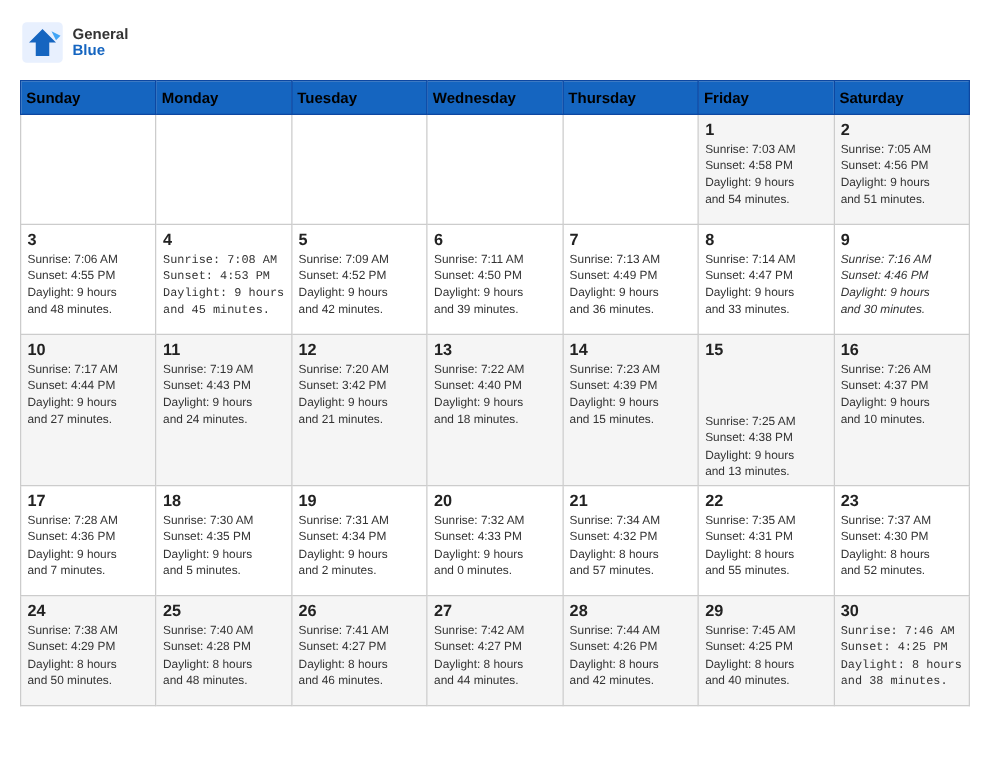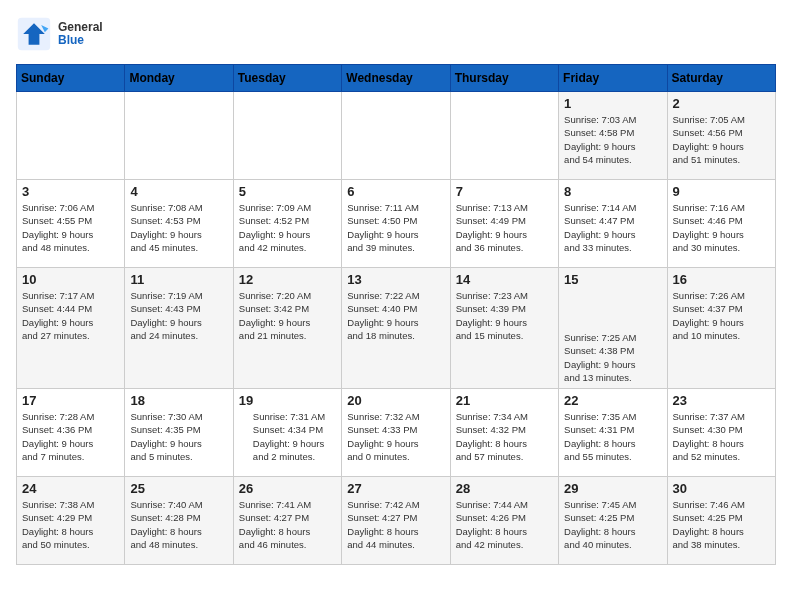--- a/index.html
+++ b/index.html
@@ -141,21 +141,21 @@
       <tr>
         <td>
           <div class="day-number">3</div>
           <div class="day-info" style="white-space: pre-line;">Sunrise: 7:06 AM
 Sunset: 4:55 PM
 Daylight: 9 hours
 and 48 minutes.</div>
         </td>
         <td>
           <div class="day-number">4</div>
-          <div class="day-info" style="white-space: pre-line;">Sunrise: 7:08 AM
+          <div class="day-info" style="white-space: pre-line; font-family: Liberation Mono, monospace;">Sunrise: 7:08 AM
 Sunset: 4:53 PM
 Daylight: 9 hours
 and 45 minutes.</div>
         </td>
         <td>
           <div class="day-number">5</div>
           <div class="day-info" style="white-space: pre-line;">Sunrise: 7:09 AM
 Sunset: 4:52 PM
 Daylight: 9 hours
 and 42 minutes.</div>
@@ -176,21 +176,21 @@
         </td>
         <td>
           <div class="day-number">8</div>
           <div class="day-info" style="white-space: pre-line;">Sunrise: 7:14 AM
 Sunset: 4:47 PM
 Daylight: 9 hours
 and 33 minutes.</div>
         </td>
         <td>
           <div class="day-number">9</div>
-          <div class="day-info" style="white-space: pre-line;">Sunrise: 7:16 AM
+          <div class="day-info" style="white-space: pre-line; font-style: italic;">Sunrise: 7:16 AM
 Sunset: 4:46 PM
 Daylight: 9 hours
 and 30 minutes.</div>
         </td>
       </tr>
       <tr>
         <td>
           <div class="day-number">10</div>
           <div class="day-info" style="white-space: pre-line;">Sunrise: 7:17 AM
 Sunset: 4:44 PM
@@ -250,21 +250,21 @@
         </td>
         <td>
           <div class="day-number">18</div>
           <div class="day-info" style="white-space: pre-line;">Sunrise: 7:30 AM
 Sunset: 4:35 PM
 Daylight: 9 hours
 and 5 minutes.</div>
         </td>
         <td>
           <div class="day-number">19</div>
-          <div class="day-info" style="white-space: pre-line; margin-left: 14px;">Sunrise: 7:31 AM
+          <div class="day-info" style="white-space: pre-line;">Sunrise: 7:31 AM
 Sunset: 4:34 PM
 Daylight: 9 hours
 and 2 minutes.</div>
         </td>
         <td>
           <div class="day-number">20</div>
           <div class="day-info" style="white-space: pre-line;">Sunrise: 7:32 AM
 Sunset: 4:33 PM
 Daylight: 9 hours
 and 0 minutes.</div>
@@ -329,20 +329,20 @@
         </td>
         <td>
           <div class="day-number">29</div>
           <div class="day-info" style="white-space: pre-line;">Sunrise: 7:45 AM
 Sunset: 4:25 PM
 Daylight: 8 hours
 and 40 minutes.</div>
         </td>
         <td>
           <div class="day-number">30</div>
-          <div class="day-info" style="white-space: pre-line;">Sunrise: 7:46 AM
+          <div class="day-info" style="white-space: pre-line; font-family: Liberation Mono, monospace;">Sunrise: 7:46 AM
 Sunset: 4:25 PM
 Daylight: 8 hours
 and 38 minutes.</div>
         </td>
       </tr>
     </tbody>
 </table>
 
 </body></html>

